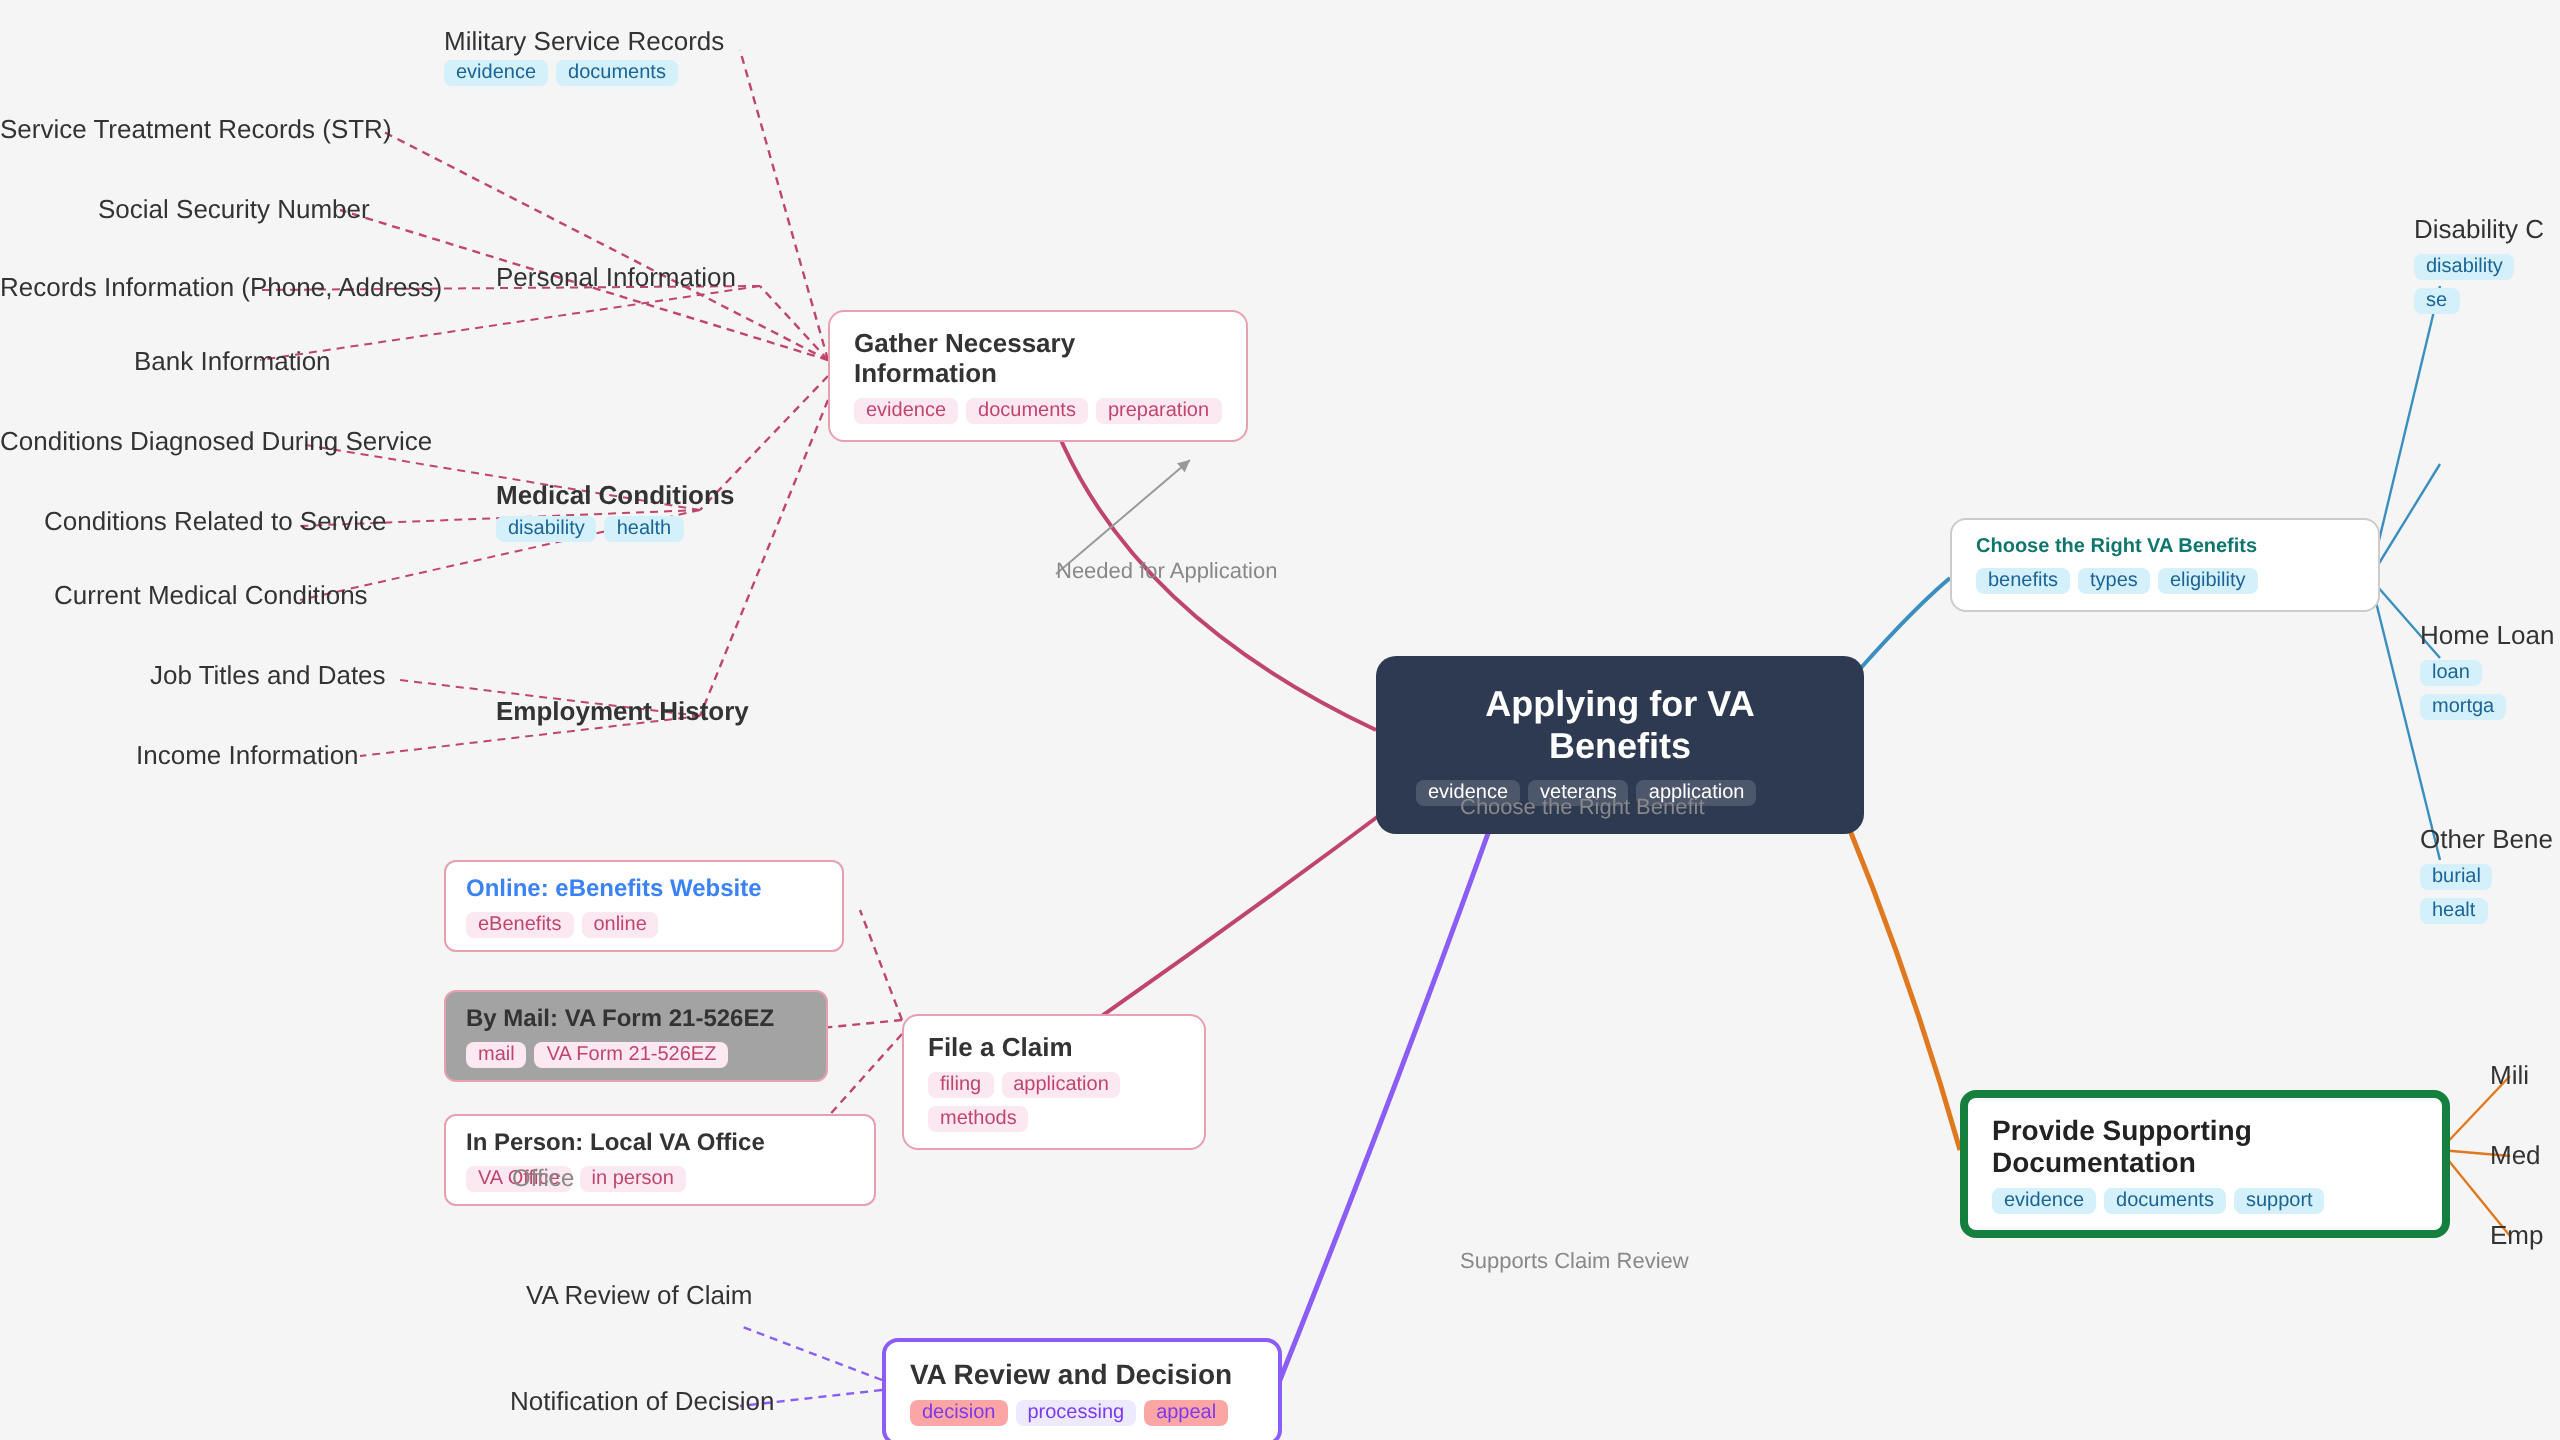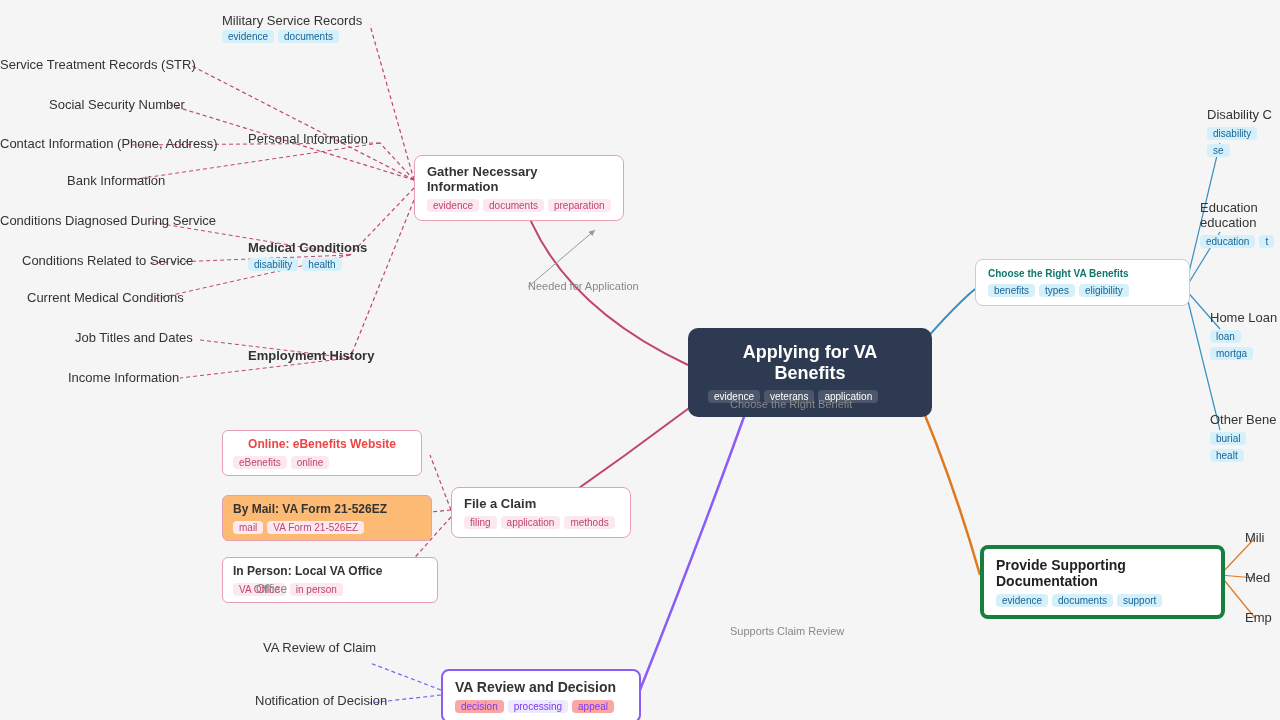--- a/index.html
+++ b/index.html
@@ -195,21 +195,21 @@
 
   <div class="node node-pink" style="left: 414px; top: 155px; width: 210px; border-color: #e8a0b0;">
     <div class="node-title">Gather Necessary Information</div>
     <div class="tags">
       <span class="tag-pink">evidence</span>
       <span class="tag-pink">documents</span>
       <span class="tag-pink">preparation</span>
     </div>
   </div>
 
-  <div class="node node-pink" style="left: 451px; top: 487px; width: 180px; border-color: #e8a0b0;">
+  <div class="node node-pink" style="left: 451px; top: 507px; width: 152px; border-color: #e8a0b0;">
     <div class="node-title">File a Claim</div>
     <div class="tags">
       <span class="tag-pink">filing</span>
       <span class="tag-pink">application</span>
       <span class="tag-pink">methods</span>
     </div>
   </div>
 
   <div class="node node-primary" style="left: 975px; top: 259px; width: 215px;">
     <div class="node-title">Choose the Right VA Benefits</div>
@@ -240,43 +240,43 @@
 
   <div class="leaf-text" style="left: 222px; top: 13px;">Military Service Records</div>
   <div class="leaf-tags" style="left: 222px; top: 30px;">
     <span class="tag" style="background:#d4f0fa;color:#1a6496;">evidence</span>
     <span class="tag" style="background:#d4f0fa;color:#1a6496;">documents</span>
   </div>
 
   <div class="leaf-text" style="left: 0px; top: 57px;">Service Treatment Records (STR)</div>
   <div class="leaf-text" style="left: 49px; top: 97px;">Social Security Number</div>
   <div class="leaf-text" style="left: 248px; top: 131px;">Personal Information</div>
-  <div class="leaf-text" style="left: 0px; top: 136px;">Contact Information (Phone, Address)</div>
+  <div class="leaf-text" style="left: 0px; top: 136px;">Records Information (Phone, Address)</div>
   <div class="leaf-text" style="left: 67px; top: 173px; font-weight: 500;">Bank Information</div>
   <div class="leaf-text" style="left: 0px; top: 213px;">Conditions Diagnosed During Service</div>
   <div class="leaf-text" style="left: 248px; top: 240px; font-weight: 600;">Medical Conditions</div>
   <div class="leaf-tags" style="left: 248px; top: 258px;">
     <span class="tag" style="background:#d4f0fa;color:#1a6496;">disability</span>
     <span class="tag" style="background:#d4f0fa;color:#1a6496;">health</span>
   </div>
   <div class="leaf-text" style="left: 22px; top: 253px; font-weight: 500;">Conditions Related to Service</div>
   <div class="leaf-text" style="left: 27px; top: 290px; font-weight: 500;">Current Medical Conditions</div>
   <div class="leaf-text" style="left: 75px; top: 330px;">Job Titles and Dates</div>
   <div class="leaf-text" style="left: 248px; top: 348px; font-weight: 600;">Employment History</div>
   <div class="leaf-text" style="left: 68px; top: 370px; font-weight: 500;">Income Information</div>
 
   <div style="position:absolute; left:222px; top:430px; background:white; border:1.5px solid #e8a0b0; border-radius:6px; padding:6px 10px; width:200px;">
-    <div style="font-size:12px; font-weight:600; color:#ef4444;text-align:center;">Online: eBenefits Website</div>
+    <div style="font-size:12px; font-weight:600; color:#3b82f6;">Online: eBenefits Website</div>
     <div class="tags">
       <span class="tag-pink">eBenefits</span>
       <span class="tag-pink">online</span>
     </div>
   </div>
 
-  <div style="position:absolute; left:222px; top:495px; background:#fdba74; border:1.5px solid #e8a0b0; border-radius:6px; padding:6px 10px; width:210px;">
+  <div style="position:absolute; left:222px; top:495px; background:#a3a3a3; border:1.5px solid #e8a0b0; border-radius:6px; padding:6px 10px; width:192px;">
     <div style="font-size:12px; font-weight:600; color:#333;">By Mail: VA Form 21-526EZ</div>
     <div class="tags">
       <span class="tag-pink">mail</span>
       <span class="tag-pink">VA Form 21-526EZ</span>
     </div>
   </div>
 
   <div style="position:absolute; left:222px; top:557px; background:white; border:1.5px solid #e8a0b0; border-radius:6px; padding:6px 10px; width:216px;">
     <div style="font-size:12px; font-weight:600; color:#333;">In Person: Local VA Office</div>
     <div class="tags">
@@ -289,27 +289,20 @@
   <div class="leaf-text" style="left: 255px; top: 693px; font-weight: 500;">Notification of Decision</div>
 
   <div style="position:absolute; left:1207px; top:107px;">
     <div style="font-size:13px; color:#333;">Disability C</div>
     <div class="tags">
       <span class="tag">disability</span>
       <span class="tag">se</span>
     </div>
   </div>
 
-  <div style="position:absolute; left:1200px; top:200px;">
-    <div style="font-size:13px; color:#333; font-weight:500;">Education education</div>
-    <div class="tags">
-      <span class="tag">education</span>
-      <span class="tag">t</span>
-    </div>
-  </div>
 
   <div style="position:absolute; left:1210px; top:310px;">
     <div style="font-size:13px; color:#333;">Home Loan</div>
     <div class="tags">
       <span class="tag">loan</span>
       <span class="tag">mortga</span>
     </div>
   </div>
 
   <div style="position:absolute; left:1210px; top:412px;">

